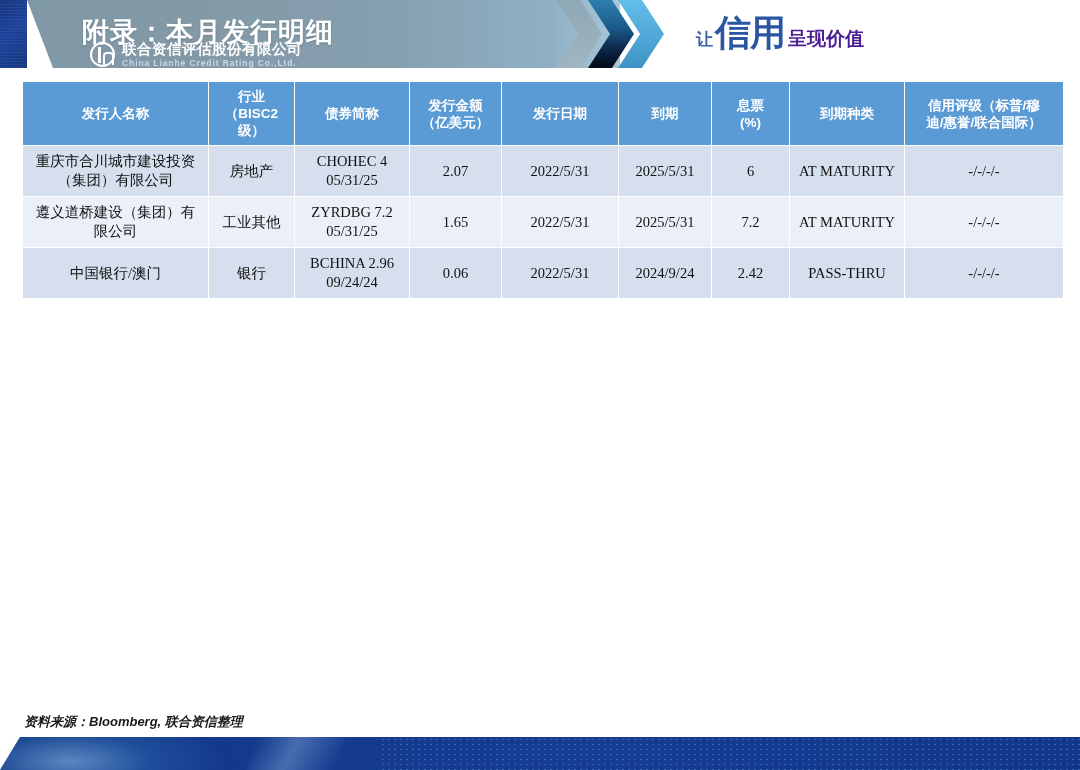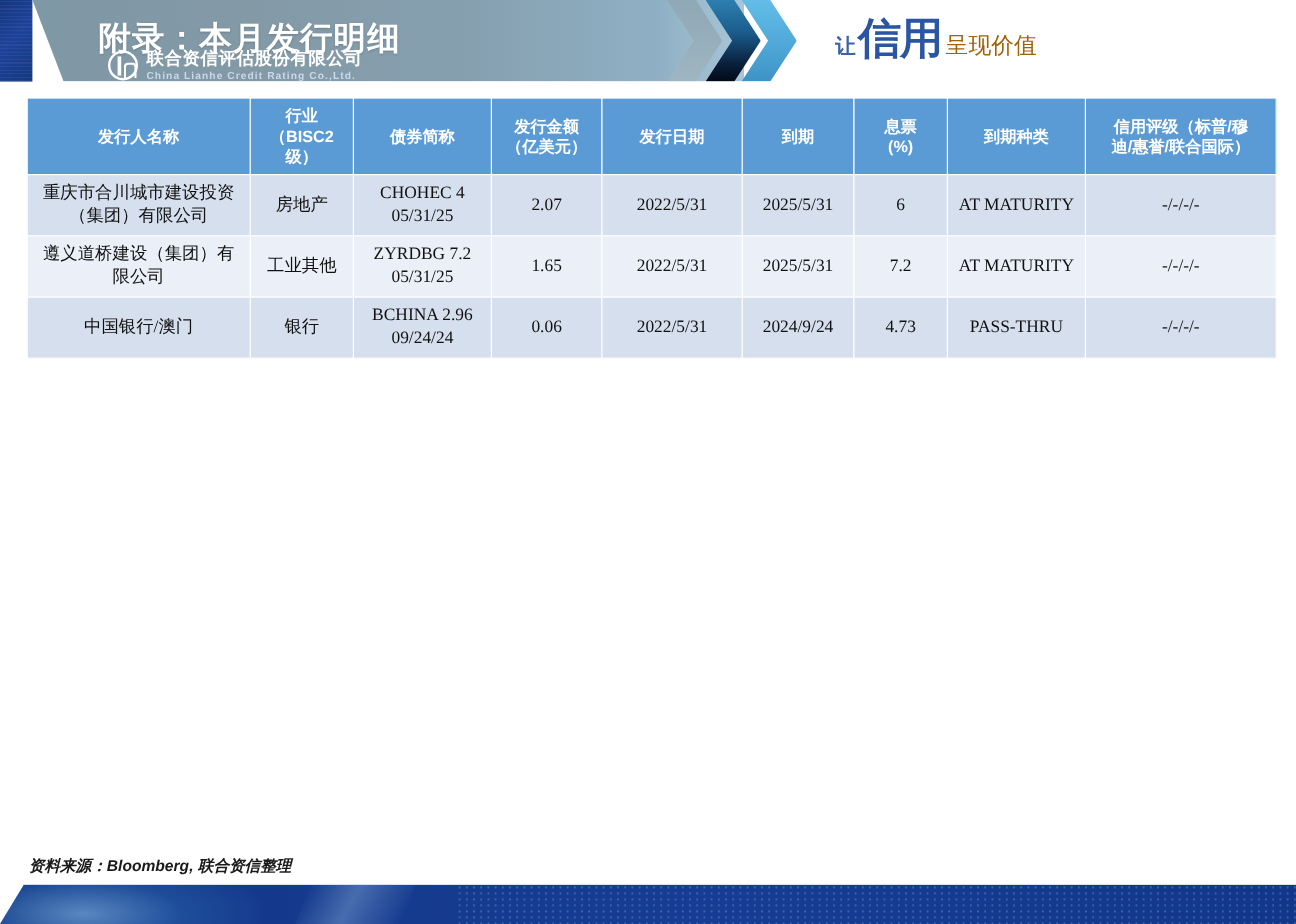--- a/index.html
+++ b/index.html
@@ -110,22 +110,22 @@
   .brand-mid {
     font-family: "DejaVu Serif", "Liberation Serif", serif;
     font-size: 36px;
     font-weight: bold;
     color: #2a55a3;
     letter-spacing: -1px;
     line-height: 36px;
   }
   .brand-post {
     font-size: 19px;
-    font-weight: normal;
-    color: #a16207;
+    font-weight: bold;
+    color: #4c1d95;
     margin-left: 3px;
   }
 
   
   .table-wrap {
     position: absolute;
     left: 22px;
     top: 81px;
     width: 1041px;
   }
@@ -361,21 +361,21 @@
         <tr class="row-a">
           <td class="c-name">中国银行/澳门</td>
           <td class="c-center">银行</td>
           <td class="c-center">
             <span class="cell-2line">BCHINA 2.96</span>
             <span class="cell-2line">09/24/24</span>
           </td>
           <td class="c-center">0.06</td>
           <td class="c-center">2022/5/31</td>
           <td class="c-center">2024/9/24</td>
-          <td class="c-center">4.73</td>
+          <td class="c-center">2.42</td>
           <td class="c-center">PASS-THRU</td>
           <td class="c-center">-/-/-/-</td>
         </tr>
       </tbody>
     </table>
   </div>
 
   <div class="source-note">资料来源：Bloomberg, 联合资信整理</div>
 
   <div class="footer-bar">

